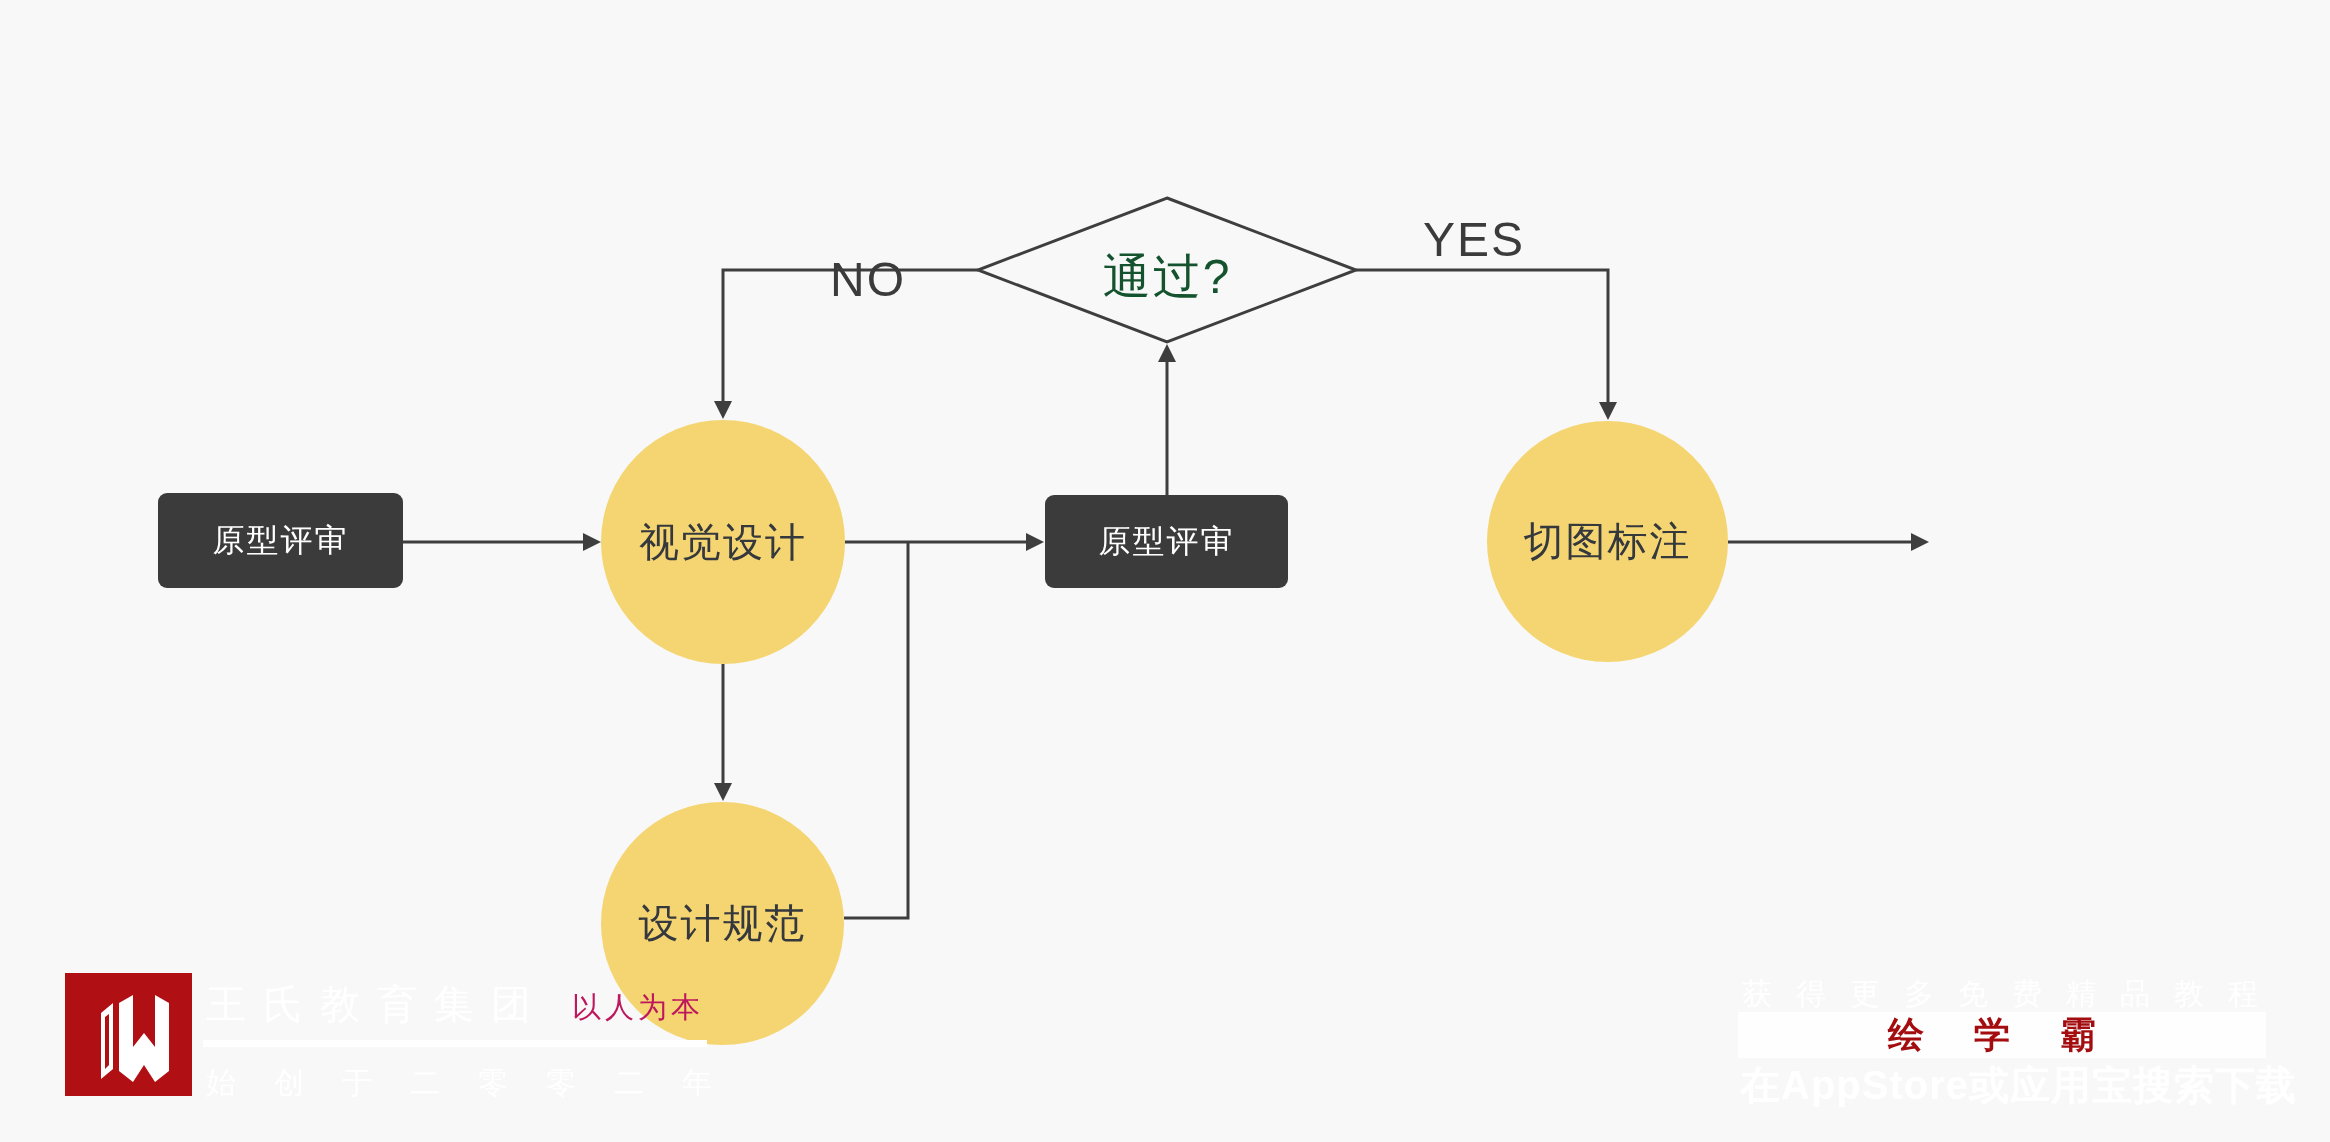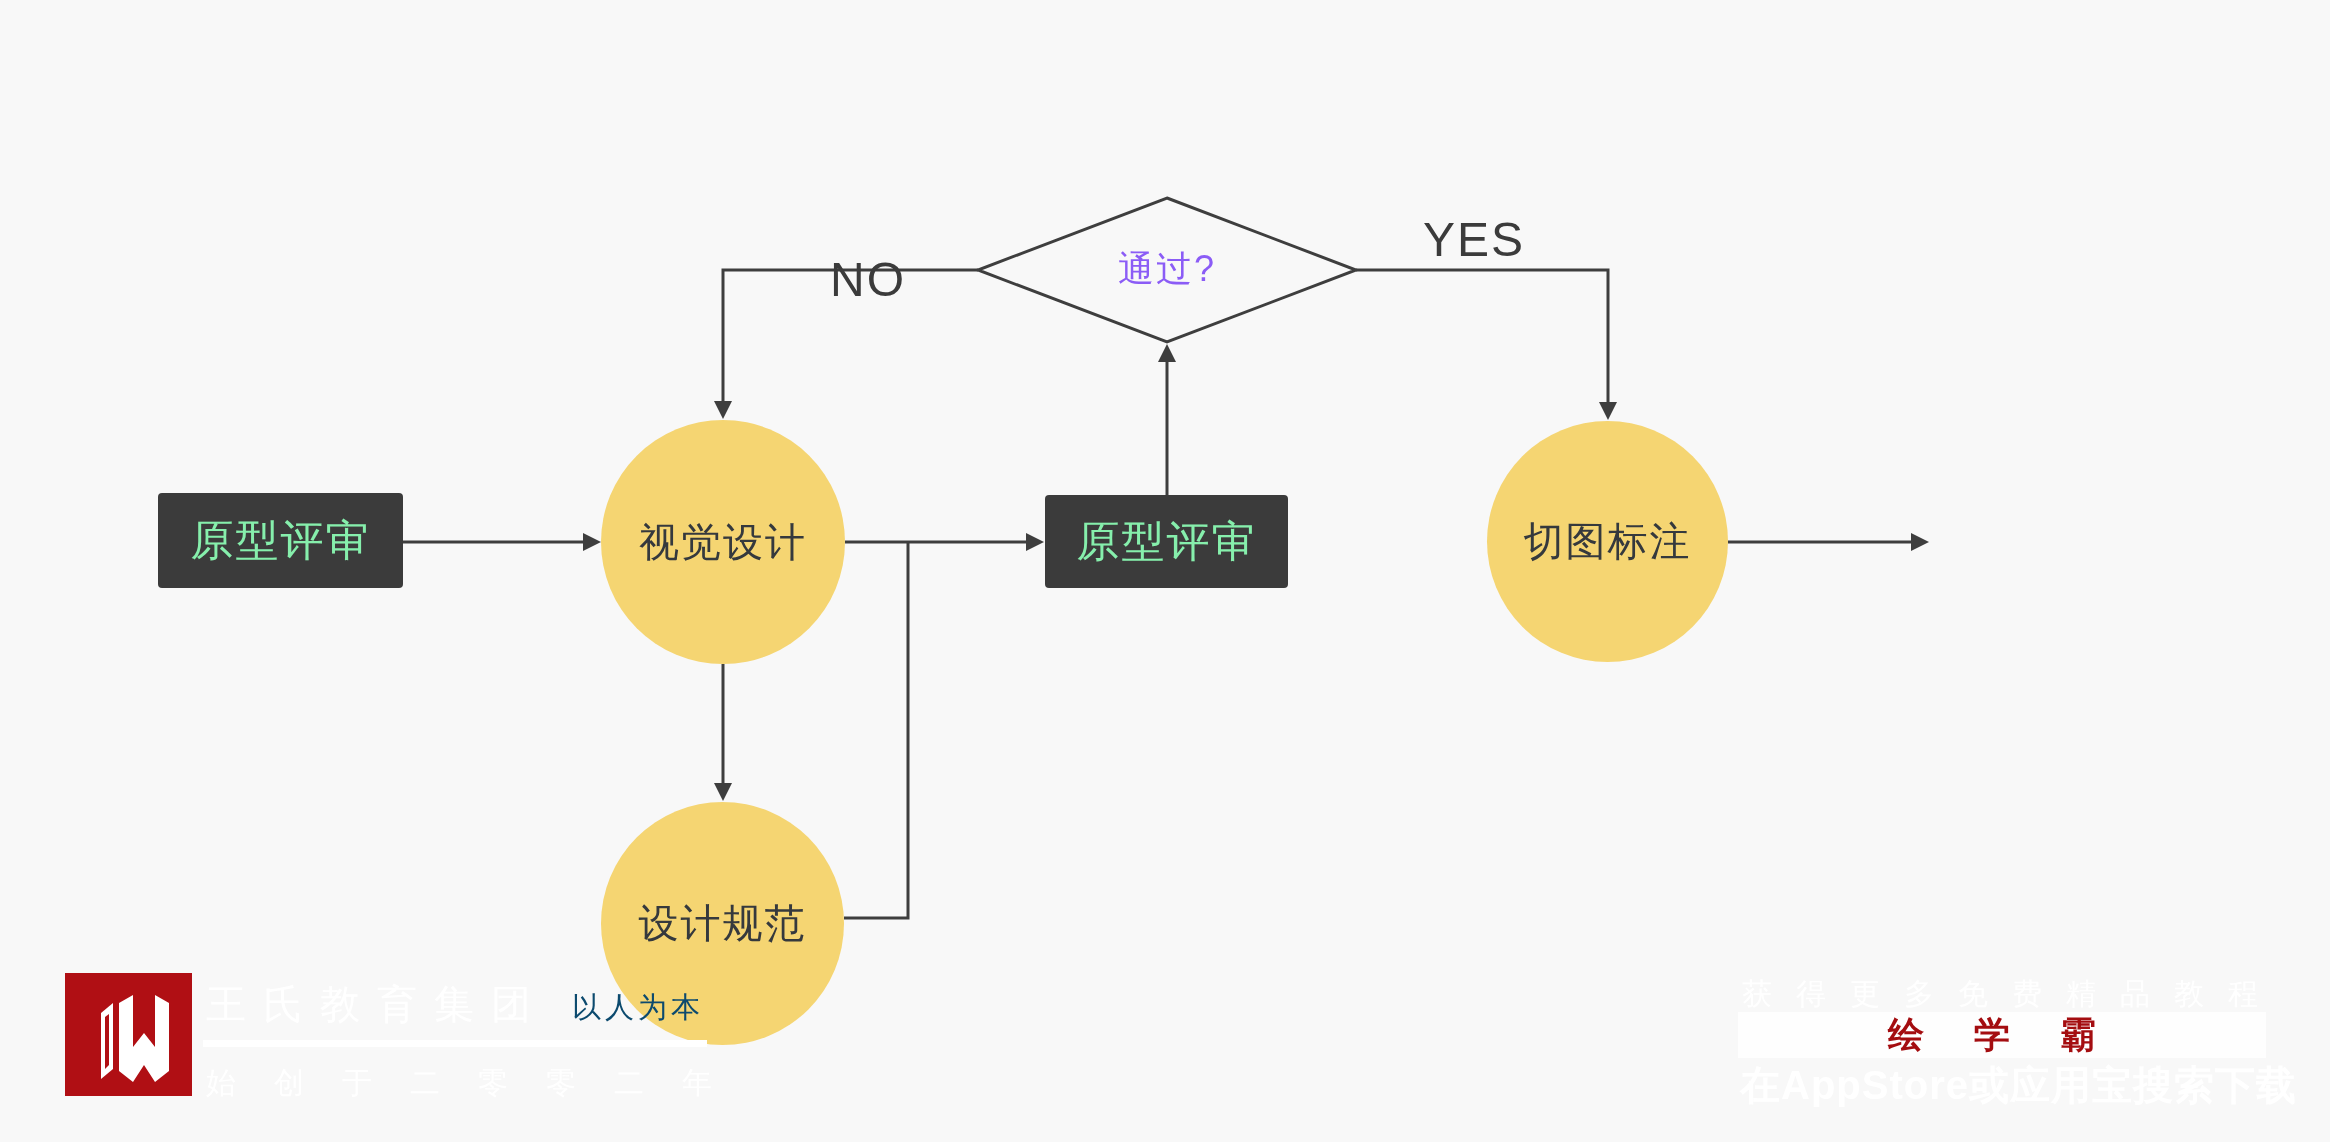--- a/index.html
+++ b/index.html
@@ -16,59 +16,59 @@
   .connectors{
     position:absolute;left:0;top:0;width:2330px;height:1142px;
   }
   .node{
     position:absolute;
     display:flex;align-items:center;justify-content:center;
     box-sizing:border-box;
     letter-spacing:2px;
   }
   .node.rect{
-    background:#3B3B3B;color:#86efac;
-    border-radius:4px;
-    font-size:43px;
+    background:#3B3B3B;color:#ffffff;
+    border-radius:9px;
+    font-size:32px;
   }
   .node.circle{
     background:#F5D572;color:#35393D;
     border-radius:50%;
     font-size:40px;
   }
   #n-prototype{left:158px;top:493px;width:245px;height:95px;}
   #n-review{left:1045px;top:495px;width:243px;height:93px;}
   #n-visual{left:601px;top:420px;width:244px;height:244px;}
   #n-spec{left:601px;top:802px;width:243px;height:243px;}
   #n-slice{left:1487px;top:421px;width:241px;height:241px;}
   #n-accept{left:1931px;top:420px;width:242px;height:242px;}
   .diamond-label{
     position:absolute;left:1067px;top:245px;width:200px;
-    text-align:center;font-size:36px;color:#8b5cf6;letter-spacing:2px;
+    text-align:center;font-size:48px;color:#14532d;letter-spacing:2px;
   }
   .edge-label{
     position:absolute;font-size:48px;color:#3B3B3B;letter-spacing:2px;
   }
   #lbl-no{left:818px;top:212px;width:100px;text-align:center;margin-top:40px;}
   #lbl-yes{left:1423px;top:212px;width:120px;text-align:left;}
 
   
   .branding{position:absolute;left:0;top:0;width:0;height:0;z-index:5;}
   .logo-box{
     position:absolute;left:65px;top:973px;width:127px;height:123px;
     background:#B00F14;display:flex;align-items:center;justify-content:center;
   }
   .brand-company{
     position:absolute;left:206px;top:977px;
     font-size:40px;color:#FFFFFF;letter-spacing:17px;white-space:nowrap;
     font-weight:500;
   }
   .brand-tagline{
     position:absolute;left:572px;top:988px;
-    font-size:29px;color:#0c4a6e;letter-spacing:4px;white-space:nowrap;
+    font-size:29px;color:#be185d;letter-spacing:4px;white-space:nowrap;
     font-weight:500;
   }
   .brand-divider{
     position:absolute;left:203px;top:1040px;width:504px;height:7px;
     background:#FFFFFF;
   }
   .brand-subtitle{
     position:absolute;left:206px;top:1063px;
     font-size:30px;color:#FFFFFF;letter-spacing:38px;white-space:nowrap;
     font-weight:500;

